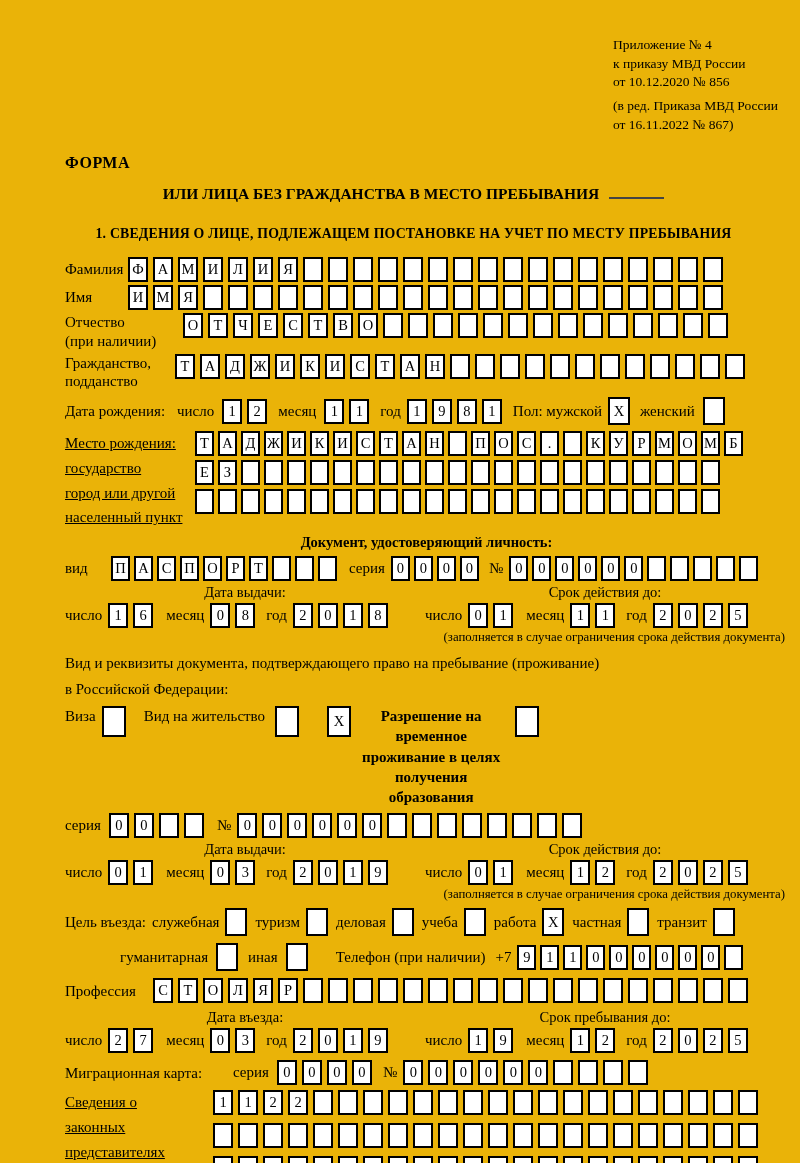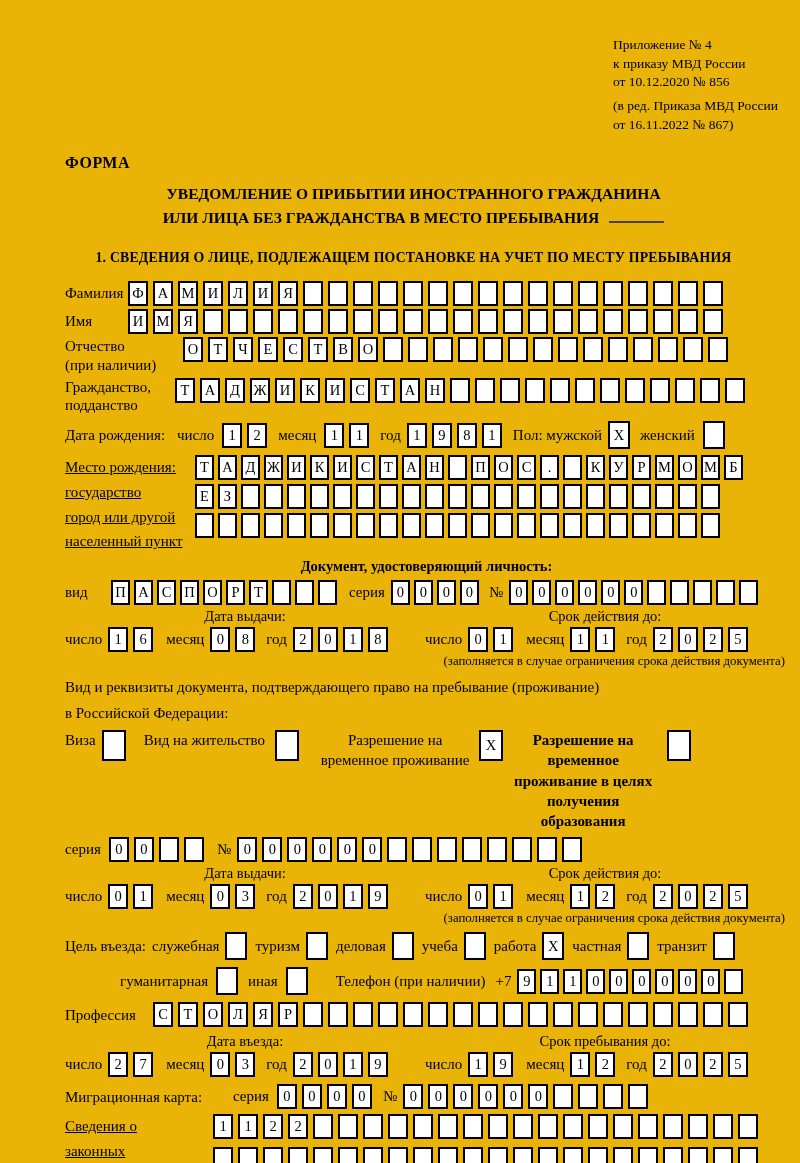--- a/index.html
+++ b/index.html
@@ -58,21 +58,20 @@
     <div>к приказу МВД России</div>
     <div>от 10.12.2020 № 856</div>
     <div class="gap"></div>
     <div>(в ред. Приказа МВД России</div>
     <div>от 16.11.2022 № 867)</div>
   </div>
 
   <div class="forma">ФОРМА</div>
 
   <div class="title">
-    <div>УВЕДОМЛЕНИЕ О ПРИБЫТИИ ИНОСТРАННОГО ГРАЖДАНИНА</div>
     <div><span>ИЛИ ЛИЦА БЕЗ ГРАЖДАНСТВА В МЕСТО ПРЕБЫВАНИЯ</span><span class="title-underline"></span></div>
   </div>
 
   <div class="section">1. СВЕДЕНИЯ О ЛИЦЕ, ПОДЛЕЖАЩЕМ ПОСТАНОВКЕ НА УЧЕТ ПО МЕСТУ ПРЕБЫВАНИЯ</div>
 
   <div class="row">
     <div class="rlabel" style="width:63px;">Фамилия</div>
     <div class="boxes">
         <span class="cbox">Ф</span>
         <span class="cbox">А</span>
@@ -401,21 +400,20 @@
   <div class="optrow">
     <div class="opt">
       <span class="olabel">Виза</span>
       <span class="check bigcheck ml6"></span>
     </div>
     <div class="opt" style="margin-left:18px;">
       <span class="olabel">Вид на жительство</span>
       <span class="check bigcheck ml10"></span>
     </div>
     <div class="opt" style="margin-left:20px;">
-      <span class="olabel wrap">Разрешение на временное проживание</span>
       <span class="check bigcheck ml8">X</span>
     </div>
     <div class="opt" style="margin-left:4px;font-weight:bold;">
       <span class="olabel wrap">Разрешение на временное проживание в целях получения образования</span>
       <span class="check bigcheck ml8"></span>
     </div>
   </div>
 
   <div class="row">
     <span class="mr8">серия</span>

